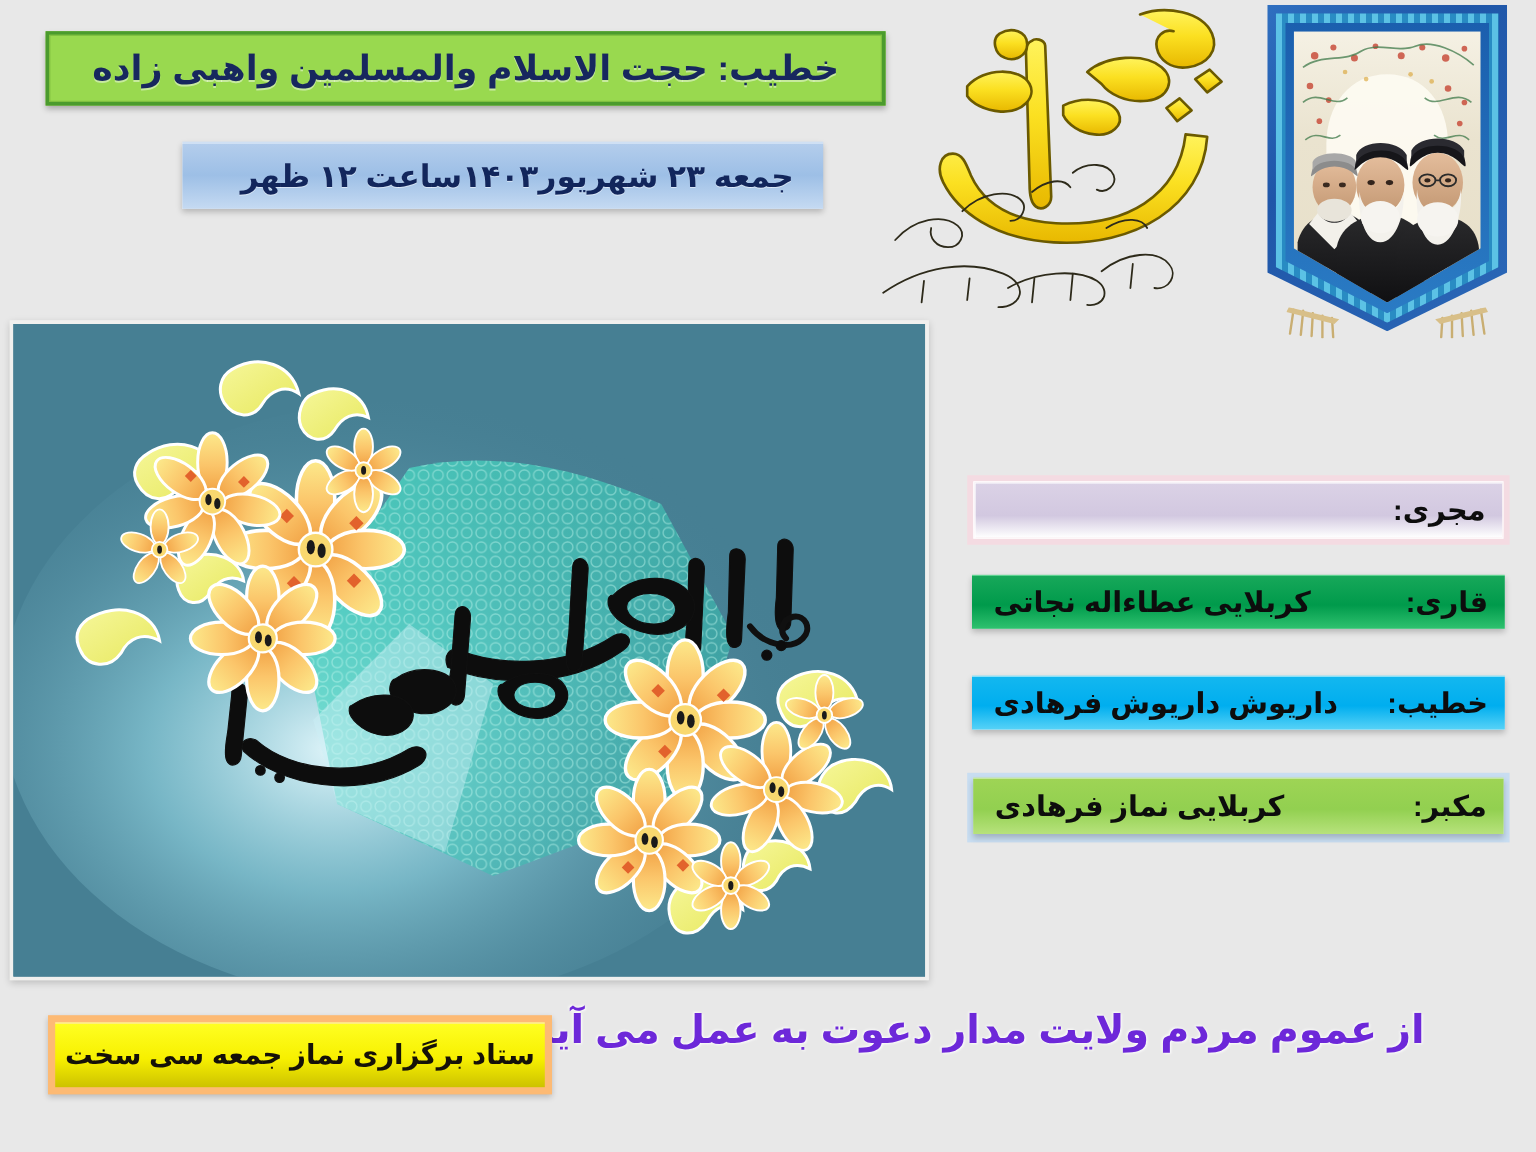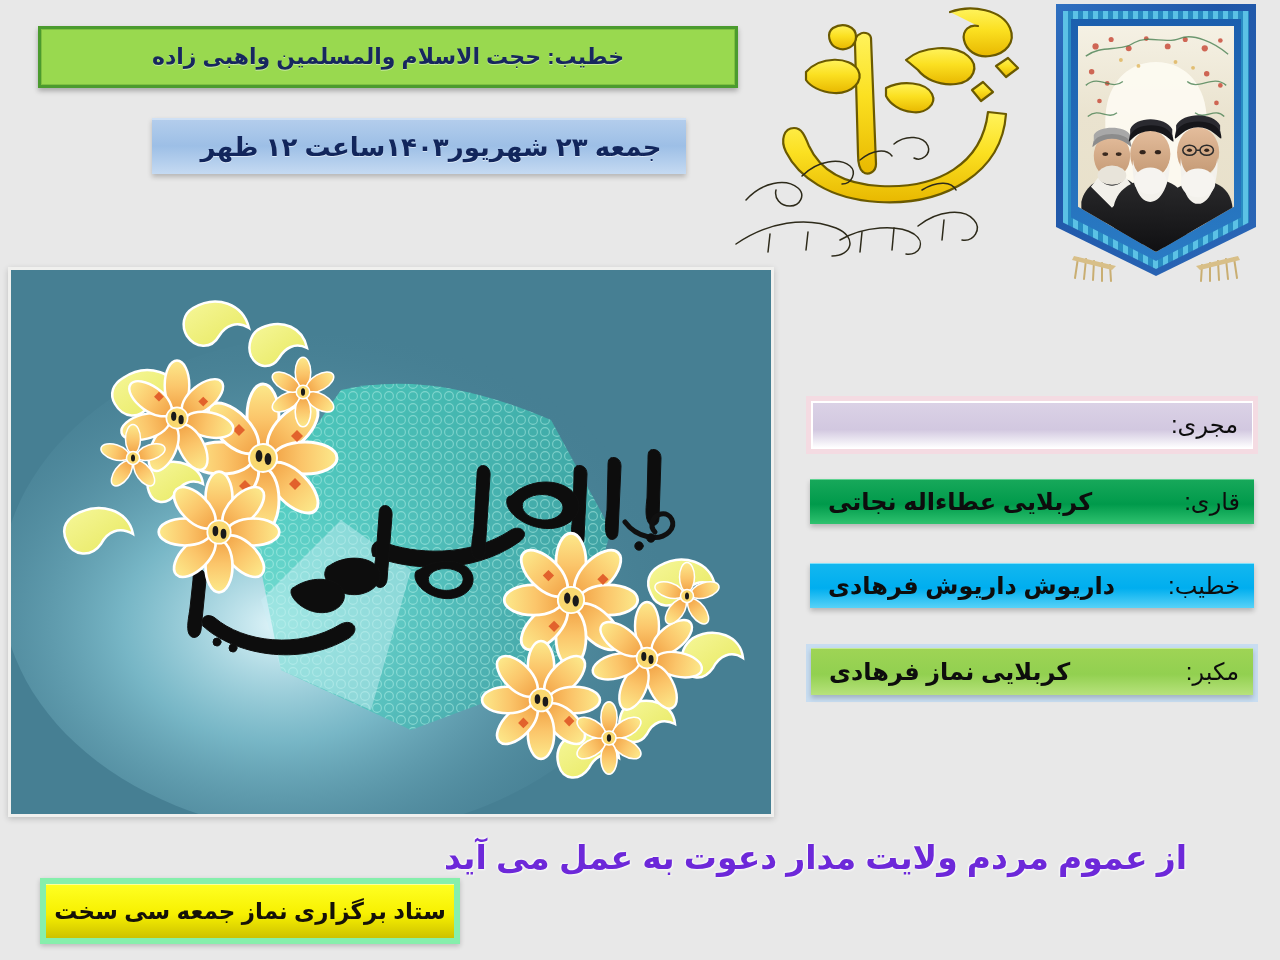--- a/index.html
+++ b/index.html
@@ -41,21 +41,21 @@
   .khatib-box .inner {
     width: 100%;
     height: 100%;
     display: flex;
     align-items: center;
     justify-content: center;
     border: 1px solid #7fc040;
     box-sizing: border-box;
   }
   .khatib-text {
-    font-size: 22px;
+    font-size: 29px;
     font-weight: bold;
     color: #17275e;
     white-space: nowrap;
     letter-spacing: -0.3px;
     text-shadow: 0 1px 0 rgba(255,255,255,0.45);
   }
 
   .datebox, .placebox {
     position: absolute;
     background: linear-gradient(180deg, #b3cdec 0%, #9dbfe6 48%, #c5daf2 100%);
@@ -191,21 +191,21 @@
     width: 100%;
     height: 100%;
     display: flex;
     align-items: center;
     justify-content: space-between;
     padding: 0 14px 0 18px;
     box-sizing: border-box;
   }
   .role-label {
     font-size: 24px;
-    font-weight: normal;
+    font-weight: bold;
     color: #0d0d0d;
     white-space: nowrap;
   }
   .role-value {
     font-size: 24px;
     font-weight: bold;
     color: #0d0d0d;
     white-space: nowrap;
     margin-right: 22px;
   }
@@ -272,24 +272,24 @@
     font-size: 33px;
     font-weight: bold;
     color: #6d28d9;
     white-space: nowrap;
     text-shadow: 1px 1px 2px rgba(255,255,255,0.85),
                  -1px -1px 2px rgba(255,255,255,0.85);
   }
   .staff-badge {
     position: absolute;
     left: 40px;
-    top: 878px;
+    top: 846px;
     width: 420px;
     height: 66px;
-    background: #86efac;
+    background: #fdba74;
     padding: 6px;
     box-sizing: border-box;
     box-shadow: 0 2px 5px rgba(0,0,0,0.2);
   }
   .staff-badge .inner {
     width: 100%;
     height: 100%;
     background: linear-gradient(180deg, #ffff22 0%, #f7f000 55%, #cdc200 100%);
     display: flex;
     align-items: center;

